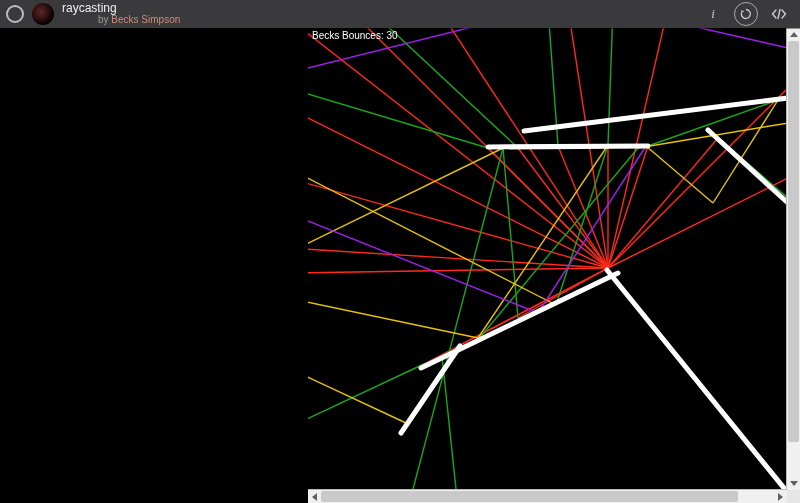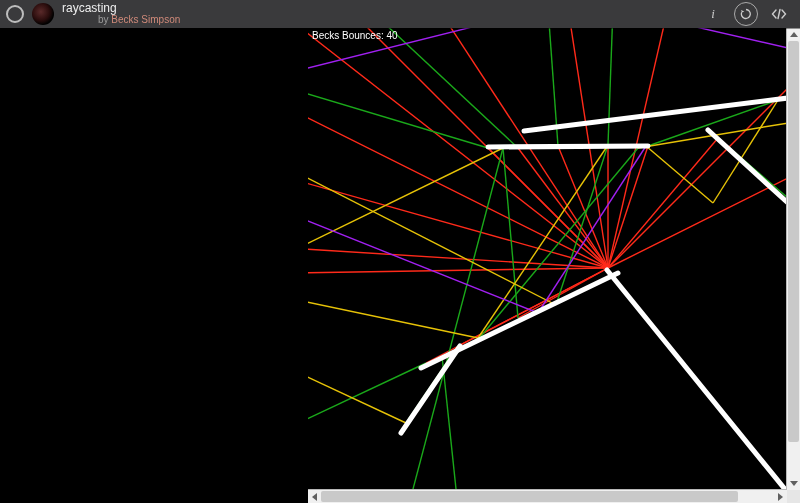--- a/index.html
+++ b/index.html
@@ -282,21 +282,21 @@
       <g id="walls-g">
           <line x1="93" y1="405" x2="152" y2="318" stroke="#ffffff" stroke-width="5" stroke-linecap="round"></line>
           <line x1="113" y1="340" x2="310" y2="245" stroke="#ffffff" stroke-width="5" stroke-linecap="round"></line>
           <line x1="299" y1="242" x2="480" y2="465" stroke="#ffffff" stroke-width="5" stroke-linecap="round"></line>
           <line x1="180" y1="119" x2="340" y2="118" stroke="#ffffff" stroke-width="5" stroke-linecap="round"></line>
           <line x1="216" y1="103" x2="480" y2="70" stroke="#ffffff" stroke-width="5" stroke-linecap="round"></line>
           <line x1="400" y1="102" x2="480" y2="175" stroke="#ffffff" stroke-width="5" stroke-linecap="round"></line>
         </g>
     </svg>
     <div class="overlay-text">
-      <span>Becks Bounces: </span><span>40</span>
+      <span>Becks Bounces: </span><span>30</span>
     </div>
   </div>
 
   <div class="vscroll">
     <div class="btn up">
         <div class="arrow up"></div>
       </div>
     <div class="track">
       <div class="thumb"></div>
     </div>

